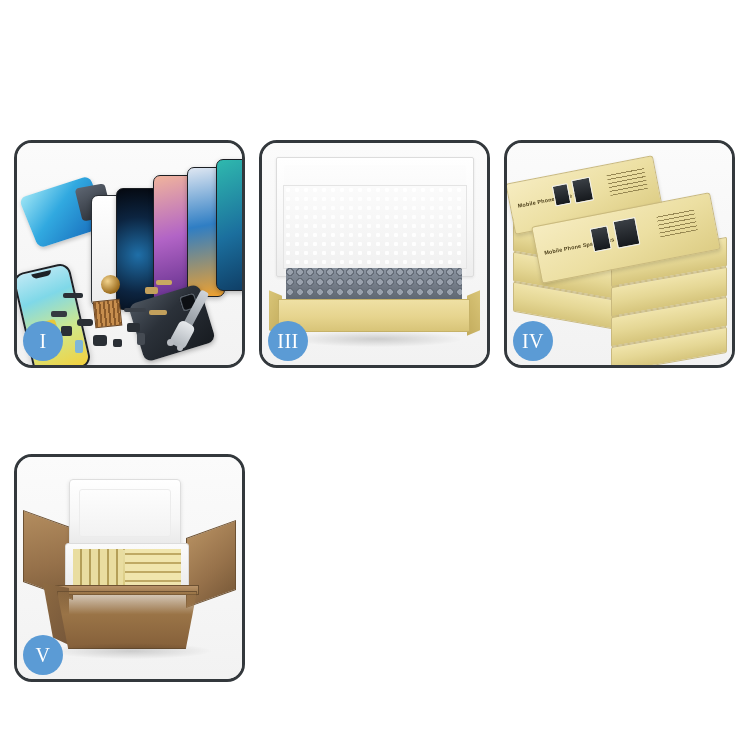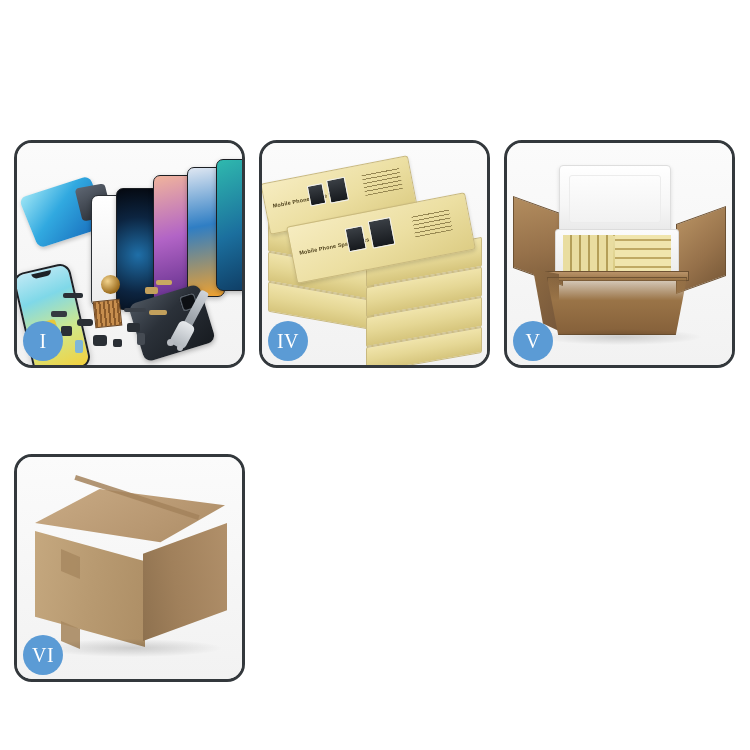--- a/index.html
+++ b/index.html
@@ -574,20 +574,32 @@
         <div class="bit b12"></div>
         <div class="bit b13"></div>
         <div class="bit b14"></div>
         <div class="bit b15"></div>
         <div class="bit b16"></div>
       </div>
       <div class="badge">I</div>
     </div>
 
 
+    <div class="panel">
+      <div class="panel-stage">
+        <div class="box3-lid"></div>
+        <div class="box3-foam"></div>
+        <div class="box3-contents"></div>
+        <div class="box3-left"></div>
+        <div class="box3-right"></div>
+        <div class="box3-front"></div>
+        <div class="shadow-soft sh-3"></div>
+      </div>
+      <div class="badge">III</div>
+    </div>
 
     <div class="panel">
       <div class="panel-stage">
         <div class="stack">
           <div class="sbox sb-l1"></div>
           <div class="sbox sb-l2"></div>
           <div class="sbox sb-l3"></div>
           <div class="sbox sb-l4"></div>
 
           <div class="sbox sb-r1"></div>
@@ -623,27 +635,15 @@
         <div class="v-bars"></div>
         <div class="v-bars2"></div>
         <div class="v-rim"></div>
         <div class="v-side"></div>
         <div class="v-front"></div>
         <div class="shadow-soft sh-5"></div>
       </div>
       <div class="badge">V</div>
     </div>
 
-    <div class="panel">
-      <div class="panel-stage">
-        <div class="c-top"></div>
-        <div class="c-top-seam"></div>
-        <div class="c-left"></div>
-        <div class="c-right"></div>
-        <div class="c-tape c-tape1"></div>
-        <div class="c-tape c-tape2"></div>
-        <div class="shadow-soft sh-6"></div>
-      </div>
-      <div class="badge">VI</div>
-    </div>
 
   </div>
 </div>
 
 </body></html>

